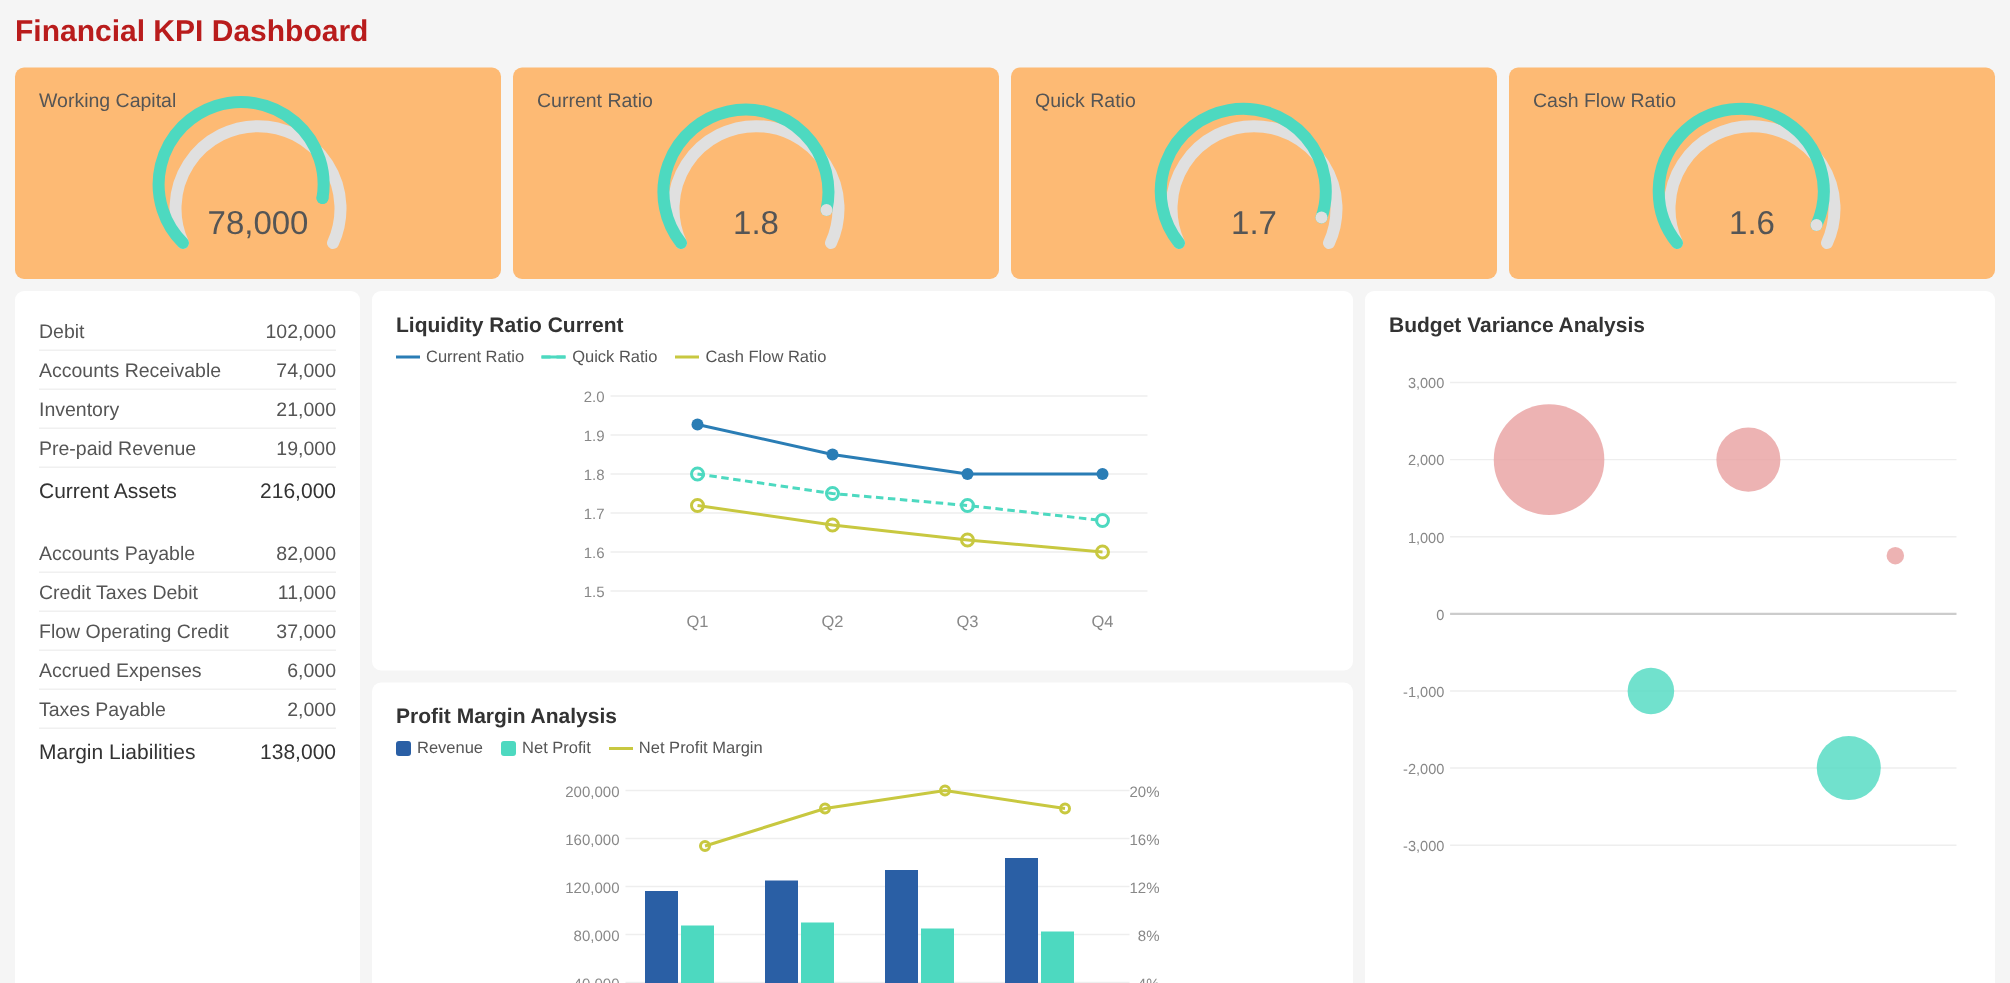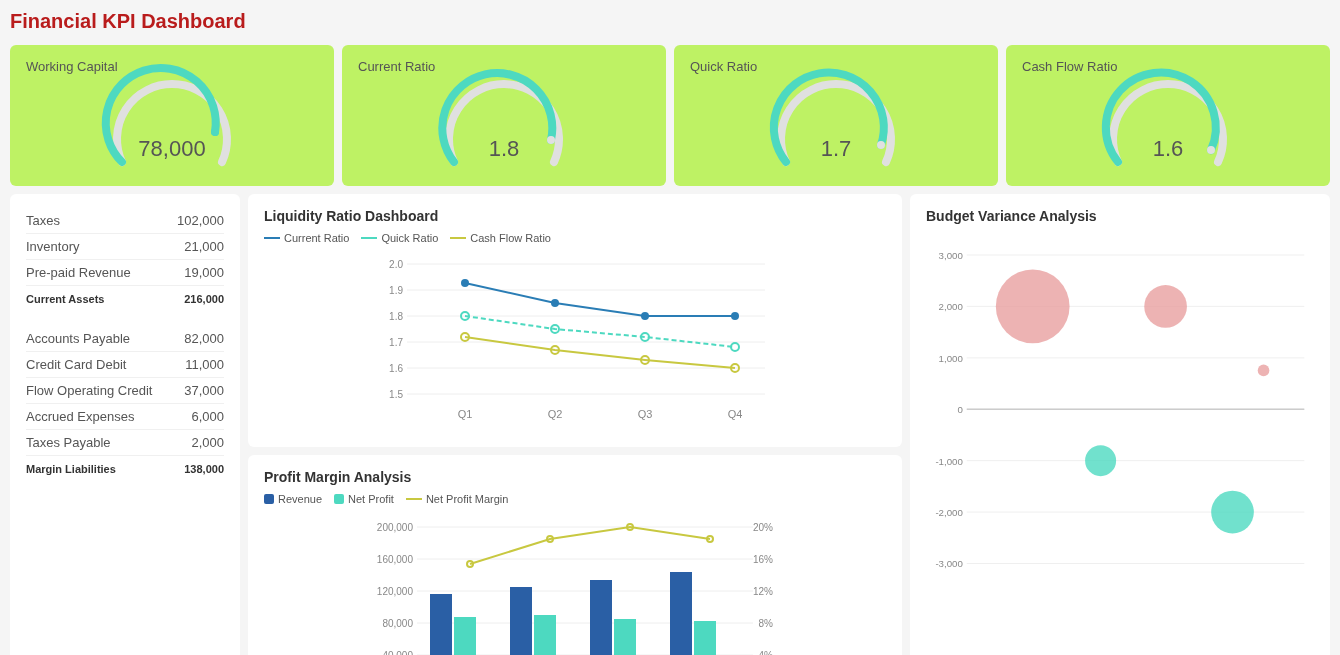--- a/index.html
+++ b/index.html
@@ -1,24 +1,24 @@
 <!DOCTYPE html>
 <html><head>
   <meta charset="utf-8">
   <style>
     * { box-sizing: border-box; margin: 0; padding: 0; }
     body { font-family: Arial, sans-serif; background: #f5f5f5; padding: 10px; font-size: 13px; color: #333; }
     h1 { font-size: 20px; font-weight: bold; margin-bottom: 12px; color: #b91c1c; }
-    .kpi-card { background: #bef264; border-radius: 6px; padding: 14px 16px; display: flex; flex-direction: column; align-items: center; }
+    .kpi-card { background: #fdba74; border-radius: 6px; padding: 14px 16px; display: flex; flex-direction: column; align-items: center; }
     .kpi-title { font-size: 13px; color: #555; align-self: flex-start; margin-bottom: 8px; }
     .gauge-container { position: relative; width: 130px; height: 90px; }
     .gauge-value { position: absolute; bottom: 10px; left: 50%; transform: translateX(-50%); font-size: 22px; font-weight: 300; color: #555; white-space: nowrap; }
     .balance-row { display: flex; justify-content: space-between; padding: 5px 0; border-bottom: 1px solid #f0f0f0; font-size: 13px; color: #555; }
     .balance-row:last-of-type { border-bottom: none; }
-    .balance-total { display: flex; justify-content: space-between; padding: 7px 0; font-weight: bold; font-size: 11px; color: #333; }
+    .balance-total { display: flex; justify-content: space-between; padding: 7px 0; font-weight: normal; font-size: 14px; color: #333; }
     .section-gap { height: 14px; }
 
     
     .chart-card { background: #fff; border-radius: 6px; padding: 14px 16px; }
     .chart-title { font-size: 14px; font-weight: bold; margin-bottom: 8px; color: #333; }
 
     
     .main-grid { display: grid; grid-template-columns: 230px 1fr 420px; grid-template-rows: auto auto auto; gap: 8px; width: 100%; }
     
     .left-col { grid-column: 1; grid-row: 2 / 4; }
@@ -91,22 +91,26 @@
         </svg>
         <div class="gauge-value">1.6</div>
       </div>
     </div>
   </div>
 
   <div class="left-col chart-card" style="grid-column:1; grid-row:2/5;">
 
     <div>
       <div class="balance-row">
-        <span>Taxes</span>
+        <span>Debit</span>
         <span>102,000</span>
+      </div>
+      <div class="balance-row">
+        <span>Accounts Receivable</span>
+        <span>74,000</span>
       </div>
       <div class="balance-row">
         <span>Inventory</span>
         <span>21,000</span>
       </div>
       <div class="balance-row">
         <span>Pre-paid Revenue</span>
         <span>19,000</span>
       </div>
       <div class="balance-total">
@@ -115,21 +119,21 @@
       </div>
     </div>
     <div class="section-gap"></div>
 
     <div>
       <div class="balance-row">
         <span>Accounts Payable</span>
         <span>82,000</span>
       </div>
       <div class="balance-row">
-        <span>Credit Card Debit</span>
+        <span>Credit Taxes Debit</span>
         <span>11,000</span>
       </div>
       <div class="balance-row">
         <span>Flow Operating Credit</span>
         <span>37,000</span>
       </div>
       <div class="balance-row">
         <span>Accrued Expenses</span>
         <span>6,000</span>
       </div>
@@ -138,21 +142,21 @@
         <span>2,000</span>
       </div>
       <div class="balance-total">
         <span>Margin Liabilities</span>
         <span>138,000</span>
       </div>
     </div>
   </div>
 
   <div class="chart-card" style="grid-column:2; grid-row:2;">
-    <div class="chart-title">Liquidity Ratio Dashboard</div>
+    <div class="chart-title">Liquidity Ratio Current</div>
     <div class="legend">
       <div class="legend-item">
         <div class="legend-line" style="background:#2a7db5;"></div>
         <span>Current Ratio</span>
       </div>
       <div class="legend-item">
         <div class="legend-line" style="background:#4dd9c0;border-top: 2px dashed #4dd9c0; height:0;"></div>
         <span>Quick Ratio</span>
       </div>
       <div class="legend-item">

